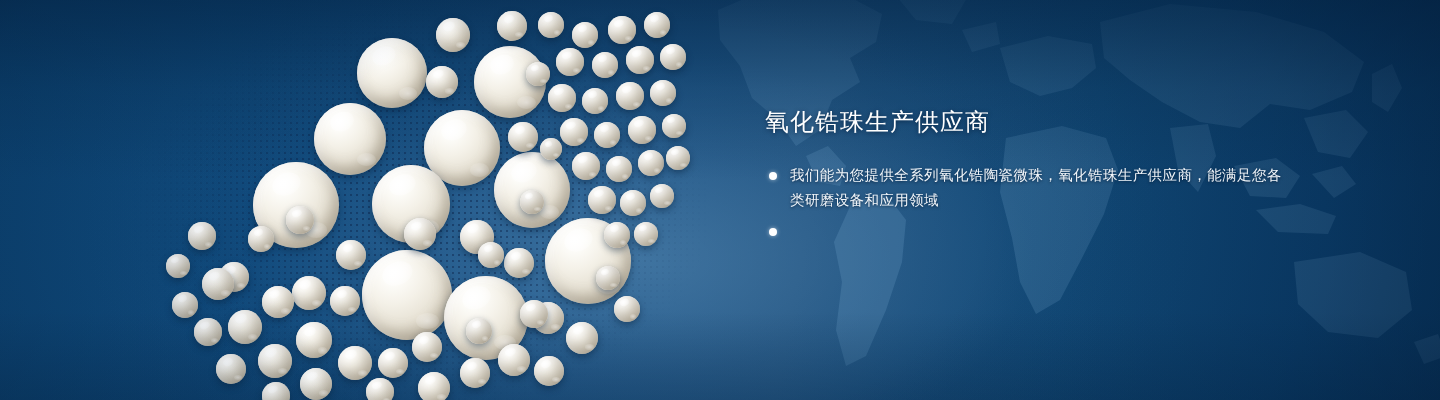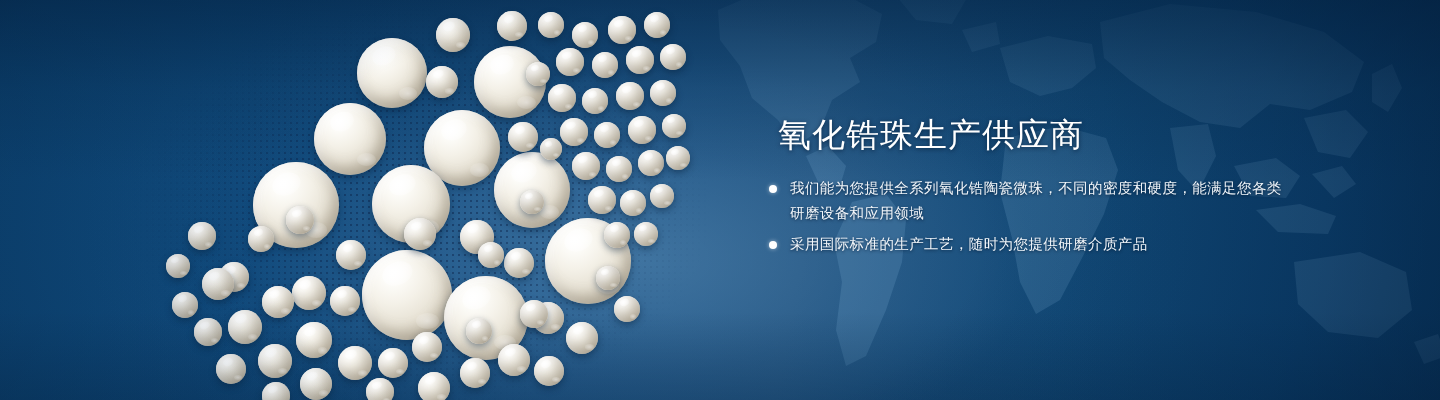--- a/index.html
+++ b/index.html
@@ -136,23 +136,23 @@
   }
 
   
   .copy {
     position: absolute;
     left: 762px;
     top: 100px;
     width: 520px;
   }
   .headline {
-    margin: 16px;
+    margin: 3px;
     color: #ffffff;
-    font-size: 33px;
+    font-size: 24px;
     line-height: 38px;
     font-weight: 500;
     letter-spacing: 1px;
     text-shadow: 0 1px 4px rgba(2,22,46,0.7);
   }
   .bullets {
     list-style: none;
     margin: 22px 0 0 0;
     padding: 0;
   }
@@ -307,22 +307,21 @@
   </div>
 
   <div class="bg-vignette"></div>
 
   <div class="copy">
     <h1 class="headline">氧化锆珠生产供应商</h1>
 
     <ul class="bullets">
       <li class="bullet">
         <span class="dot"></span>
-        <span>我们能为您提供全系列氧化锆陶瓷微珠，不同的密度和硬度，能满足您各类研磨设备和应用领域</span>
+        <span>我们能为您提供全系列氧化锆陶瓷微珠，氧化锆珠生产供应商，能满足您各类研磨设备和应用领域</span>
       </li>
       <li class="bullet">
         <span class="dot"></span>
-        <span>采用国际标准的生产工艺，随时为您提供研磨介质产品</span>
       </li>
     </ul>
   </div>
 
 </div>
 
 </body></html>

